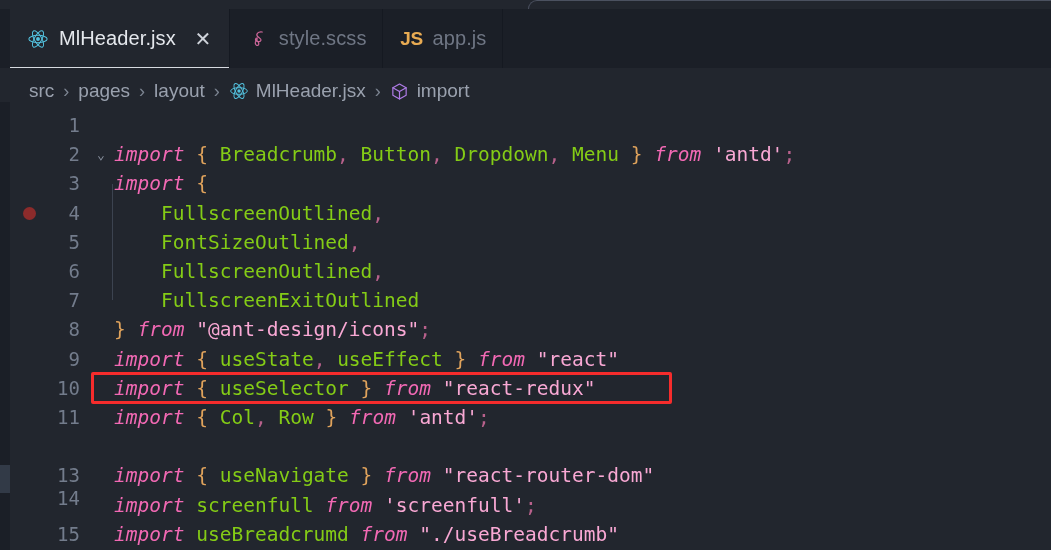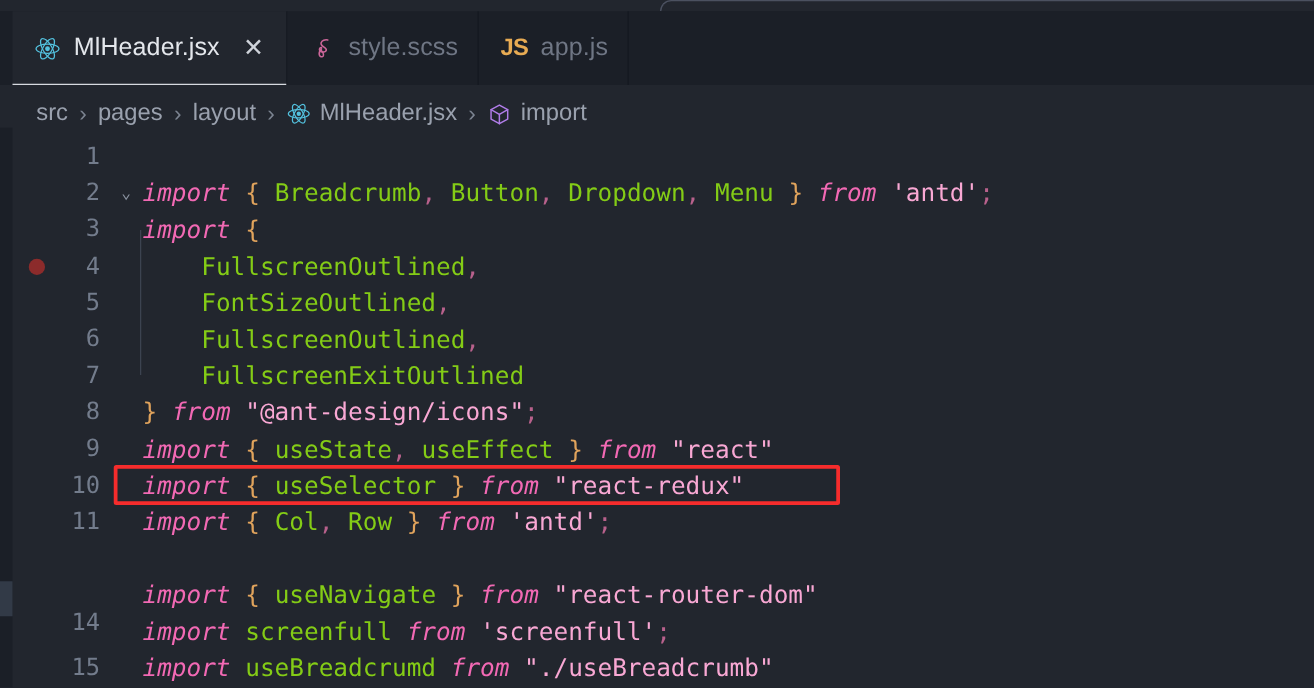--- a/index.html
+++ b/index.html
@@ -351,20 +351,21 @@
         <div class="lnum" style="top: 38.2px;">2</div>
         <div class="lnum" style="top: 67.4px;">3</div>
         <div class="lnum" style="top: 96.6px;">4</div>
         <div class="lnum" style="top: 125.8px;">5</div>
         <div class="lnum" style="top: 155px;">6</div>
         <div class="lnum" style="top: 184.2px;">7</div>
         <div class="lnum" style="top: 213.4px;">8</div>
         <div class="lnum" style="top: 242.6px;">9</div>
         <div class="lnum" style="top: 271.8px;">10</div>
         <div class="lnum" style="top: 301px;">11</div>
+        <div class="lnum" style="top: 359.4px;">13</div>
         <div class="lnum" style="top: 382px;">14</div>
         <div class="lnum" style="top: 417.8px;">15</div>
         <div class="lnum" style="top: 447px;">16</div>
       </div>
 
     <div class="code-area">
 
       <div class="indent-guide" style="left:20px; top:82px; height:116px;"></div>
 
       <div class="hl-box" style="left: -1px; top: 269.8px; width: 581px; height: 32px; border-color: rgb(246, 44, 44);"></div>

